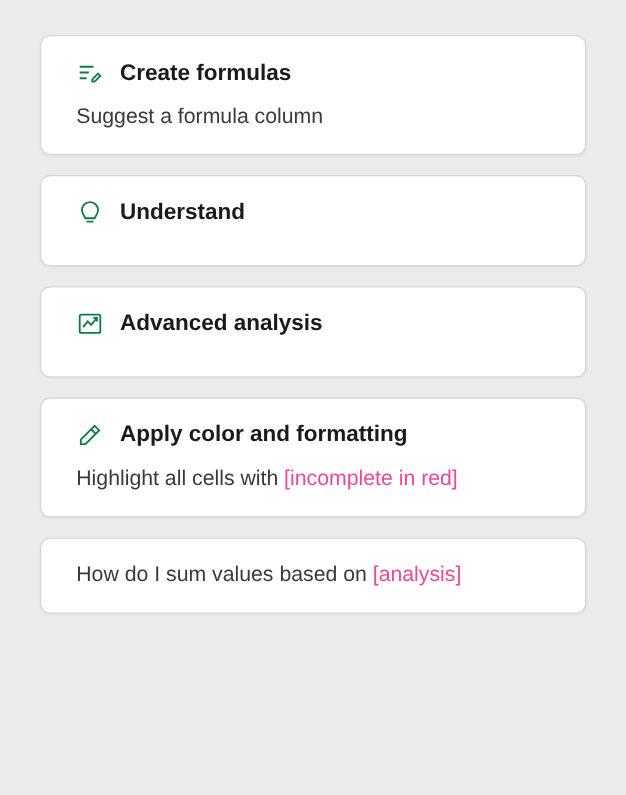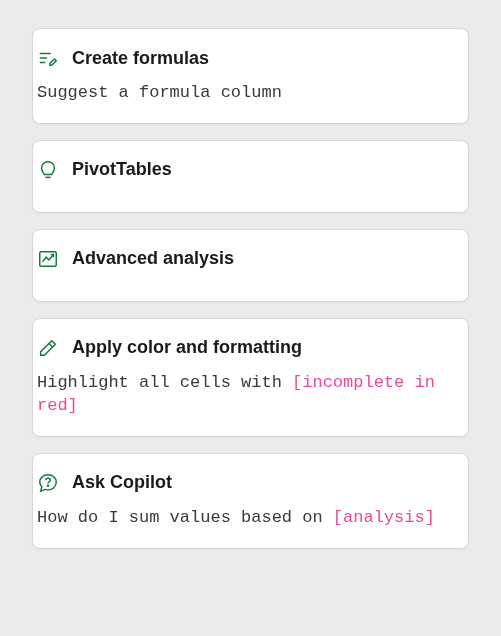--- a/index.html
+++ b/index.html
@@ -10,21 +10,21 @@
     body {
       background: #ebebeb;
       font-family: 'Segoe UI', -apple-system, BlinkMacSystemFont, sans-serif;
       padding: 28px 32px;
       width: 501px;
     }
     .card {
       background: #ffffff;
       border: 1px solid #d6d6d6;
       border-radius: 8px;
-      padding: 18px 4px;
+      padding: 18px 28px;
       margin-bottom: 16px;
       box-shadow: 0 1px 2px rgba(0,0,0,0.04);
       cursor: pointer;
     }
     .card-header {
       display: flex;
       align-items: center;
       gap: 13px;
       margin-bottom: 13px;
     }
@@ -42,21 +42,20 @@
     }
     .card-title {
       font-size: 18px;
       font-weight: 600;
       color: #1a1a1a;
     }
     .card-description {
       font-size: 17px;
       color: #3a3a3a;
       line-height: 1.35;
-      font-family: Liberation Mono, monospace;
     }
     .placeholder-text {
       color: #ec4899;
     }
   </style>
 </head>
 <body>
 
 <div class="card">
   <div class="card-header">
@@ -74,21 +73,21 @@
 </div>
 
 <div class="card">
   <div class="card-header">
     <span class="card-icon">
       <svg viewBox="0 0 24 24" fill="none" stroke="#107c41" stroke-width="1.6">
         <path d="M12 3 C8 3 5 6 5 10 C5 13 7 15 8 17 L16 17 C17 15 19 13 19 10 C19 6 16 3 12 3 Z"></path>
         <path d="M9 20 L15 20"></path>
       </svg>
     </span>
-    <span class="card-title">PivotTables</span>
+    <span class="card-title">Understand</span>
   </div>
 </div>
 
 <div class="card">
   <div class="card-header">
     <span class="card-icon">
       <svg viewBox="0 0 24 24" fill="none" stroke="#107c41" stroke-width="1.6">
         <rect x="3" y="4" width="18" height="16" rx="1.5"></rect>
         <path d="M6 15 L10 10 L13 13 L18 7"></path>
         <path d="M15 7 L18 7 L18 10"></path>
@@ -107,26 +106,16 @@
       </svg>
     </span>
     <span class="card-title">Apply color and formatting</span>
   </div>
   <div class="card-description">
     <span>Highlight all cells with </span><span class="placeholder-text">[incomplete in red]</span>
   </div>
 </div>
 
 <div class="card">
-  <div class="card-header">
-    <span class="card-icon">
-      <svg viewBox="0 0 24 24" fill="none" stroke="#107c41" stroke-width="1.6">
-        <path d="M12 3 C7 3 3 6.5 3 11 C3 13 3.8 14.8 5.2 16.2 L4 21 L9 19 C10 19.3 11 19.5 12 19.5 C17 19.5 21 16 21 11 C21 6.5 17 3 12 3 Z"></path>
-        <path d="M9.5 9 C9.5 7.5 10.6 6.8 12 6.8 C13.4 6.8 14.5 7.6 14.5 9 C14.5 10.2 13.5 10.7 12.7 11.2 C12.2 11.5 12 11.9 12 12.6"></path>
-        <circle cx="12" cy="15" r="0.6" fill="#107c41"></circle>
-      </svg>
-    </span>
-    <span class="card-title">Ask Copilot</span>
-  </div>
   <div class="card-description">
     <span>How do I sum values based on </span><span class="placeholder-text">[analysis]</span>
   </div>
 </div>
 
 </body></html>

